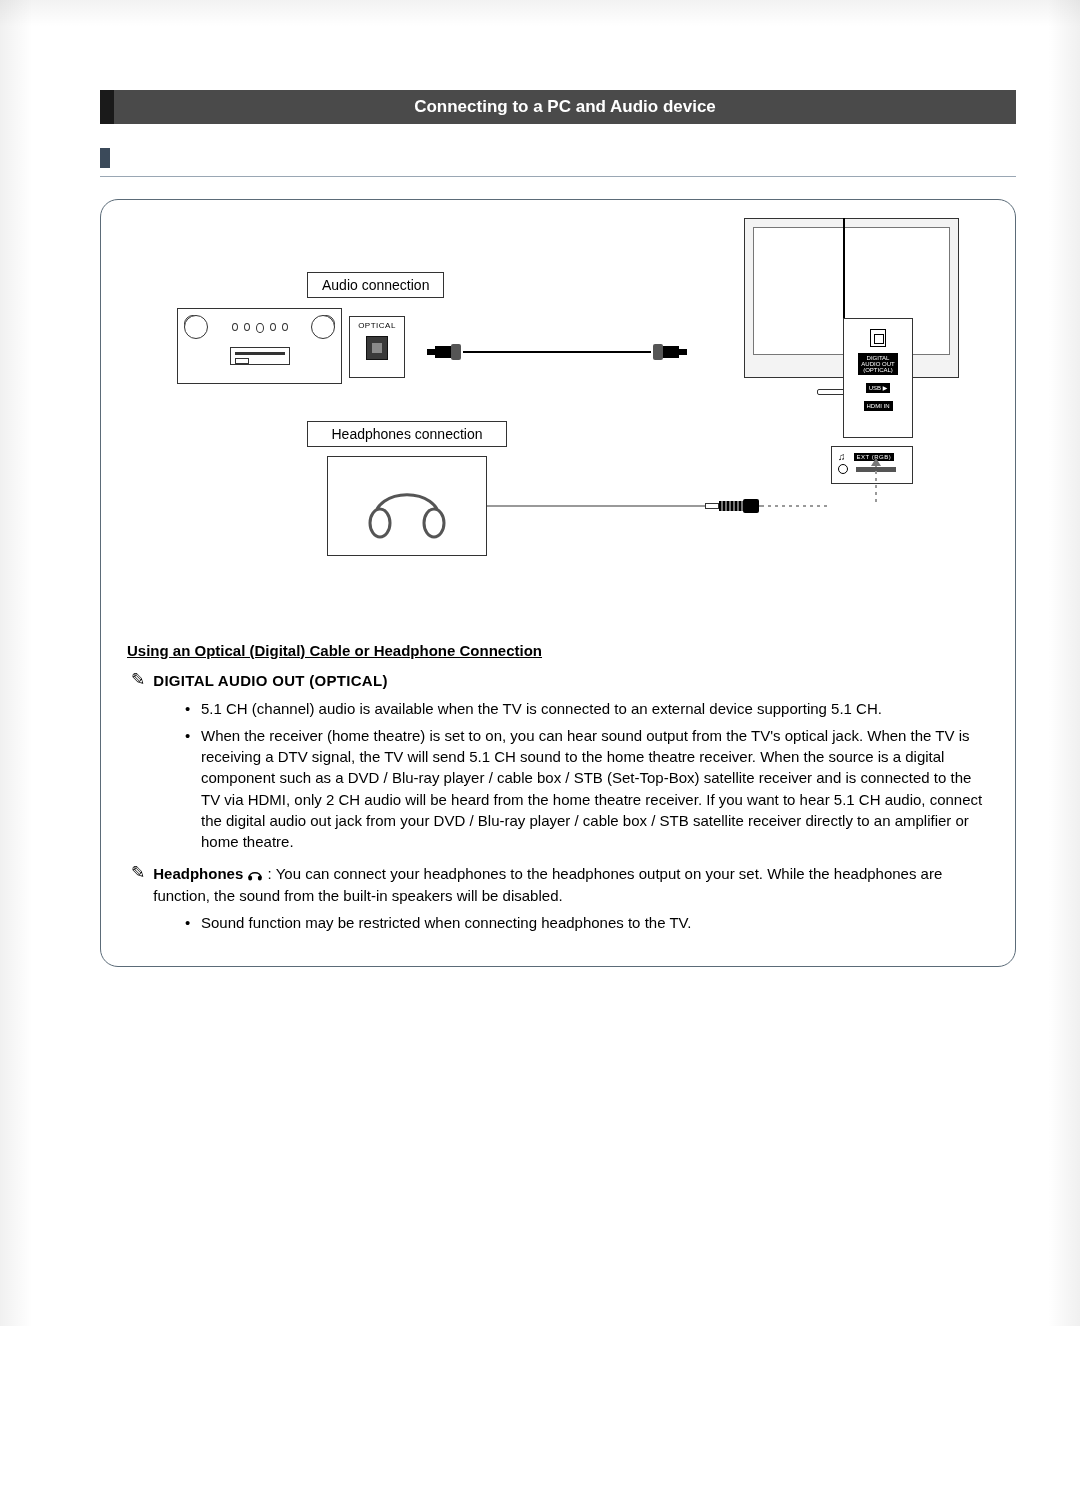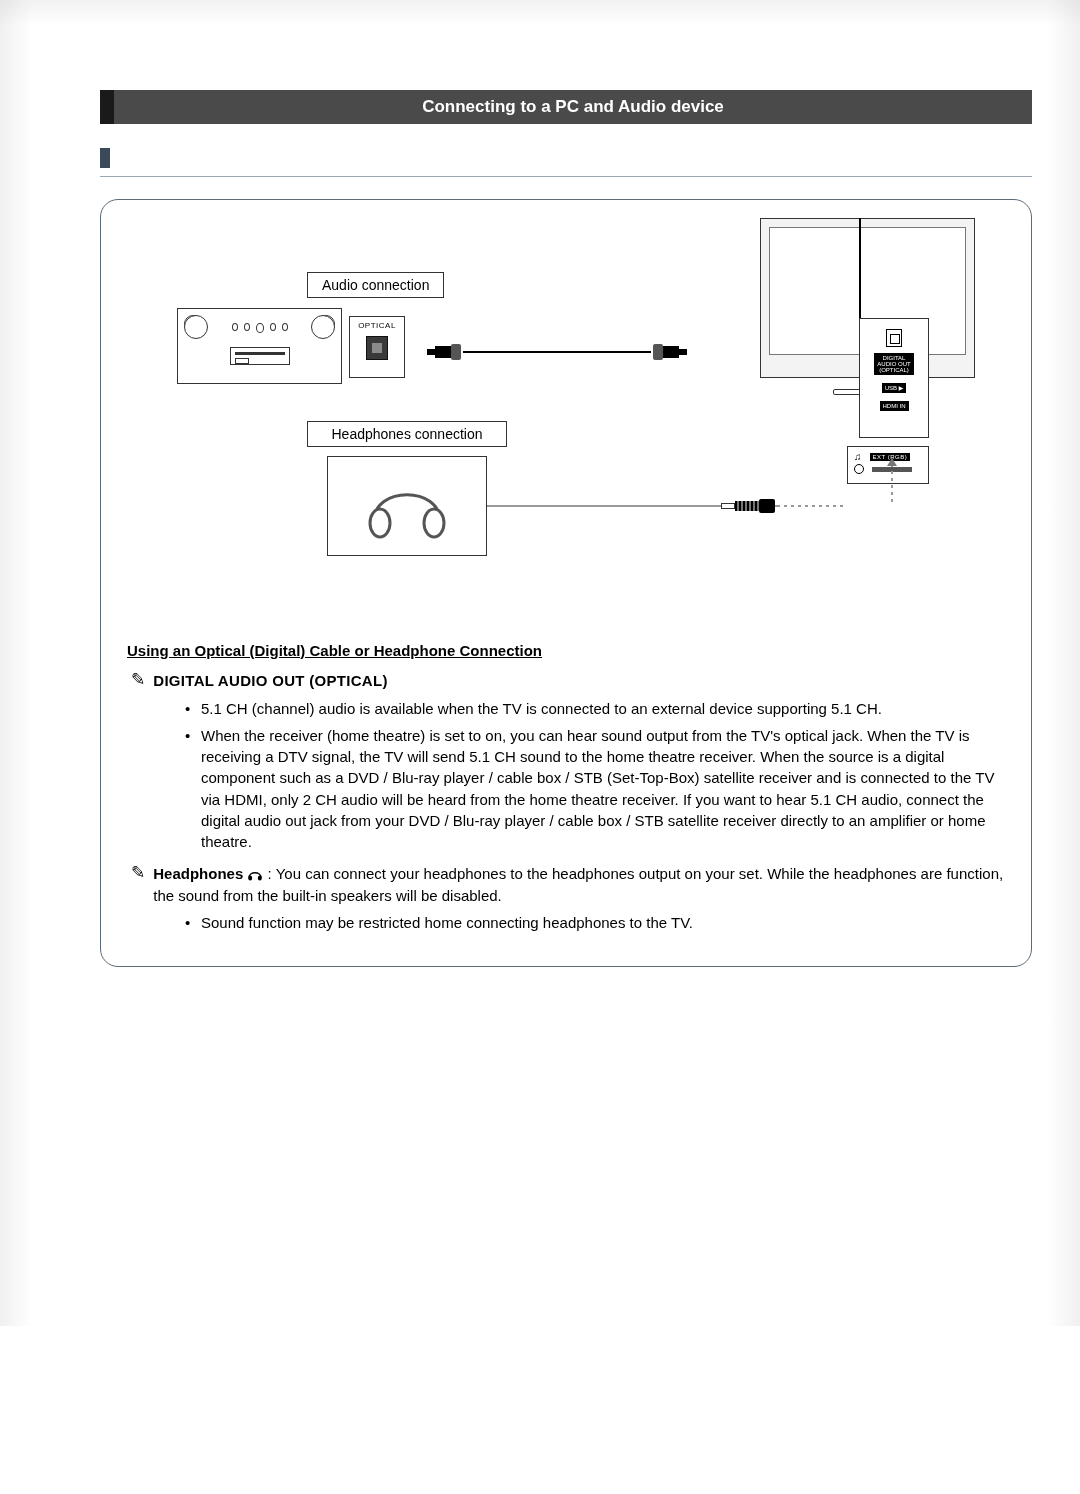--- a/index.html
+++ b/index.html
@@ -1,21 +1,21 @@
 <!DOCTYPE html>
 <html><head>
 <meta charset="utf-8">
 <style>
   * { box-sizing: border-box; margin: 0; padding: 0; }
   html, body { width: 1080px; height: 1494px; background: #fff; font-family: Arial, Helvetica, sans-serif; color: #000; }
   .page {
     position: relative;
     width: 1080px;
     height: 1326px;
-    padding: 90px 48px 0 100px;
+    padding: 90px 64px 0 100px;
     background:
       linear-gradient(to right, rgba(0,0,0,0.06), rgba(0,0,0,0) 3%, rgba(0,0,0,0) 97%, rgba(0,0,0,0.06)),
       linear-gradient(to bottom, rgba(0,0,0,0.05), rgba(0,0,0,0) 2%);
   }
 
   
   .section-bar {
     background: #4a4a4a;
     border-left: 14px solid #1a1a1a;
     height: 34px;
@@ -300,19 +300,19 @@
             <svg width="16" height="14" viewBox="0 0 16 14" style="vertical-align:-2px;">
               <path d="M2 10 C2 3 14 3 14 10" fill="none" stroke="#000" stroke-width="1.6"></path>
               <ellipse cx="3.2" cy="10" rx="2" ry="2.6" fill="#000"></ellipse>
               <ellipse cx="12.8" cy="10" rx="2" ry="2.6" fill="#000"></ellipse>
             </svg>
           </span><span>: You can connect your headphones to the headphones output on your set. While the headphones are function, the sound from the built-in speakers will be disabled.</span>
         </span>
       </div>
 
       <ul class="bullets">
-        <li>Sound function may be restricted home connecting headphones to the TV.</li>
+        <li>Sound function may be restricted when connecting headphones to the TV.</li>
       </ul>
     </div>
 
   </div>
 
 </div>
 
 </body></html>

